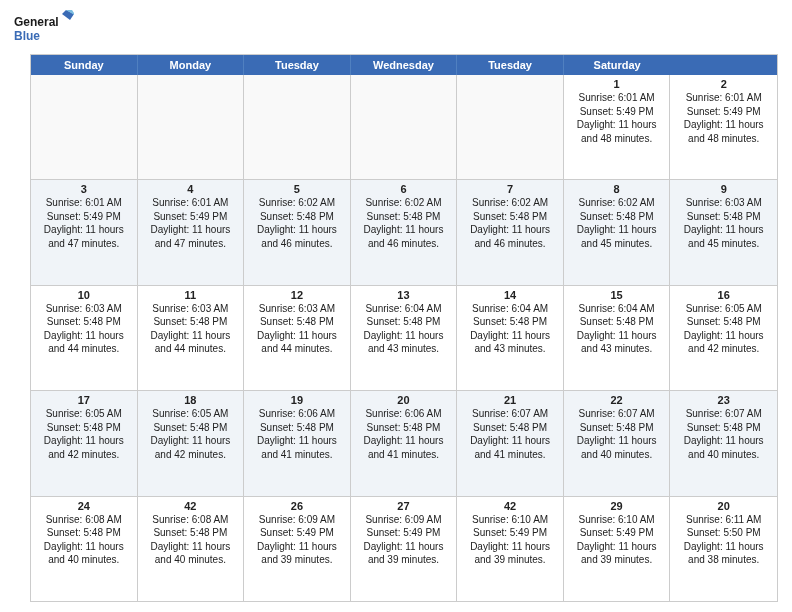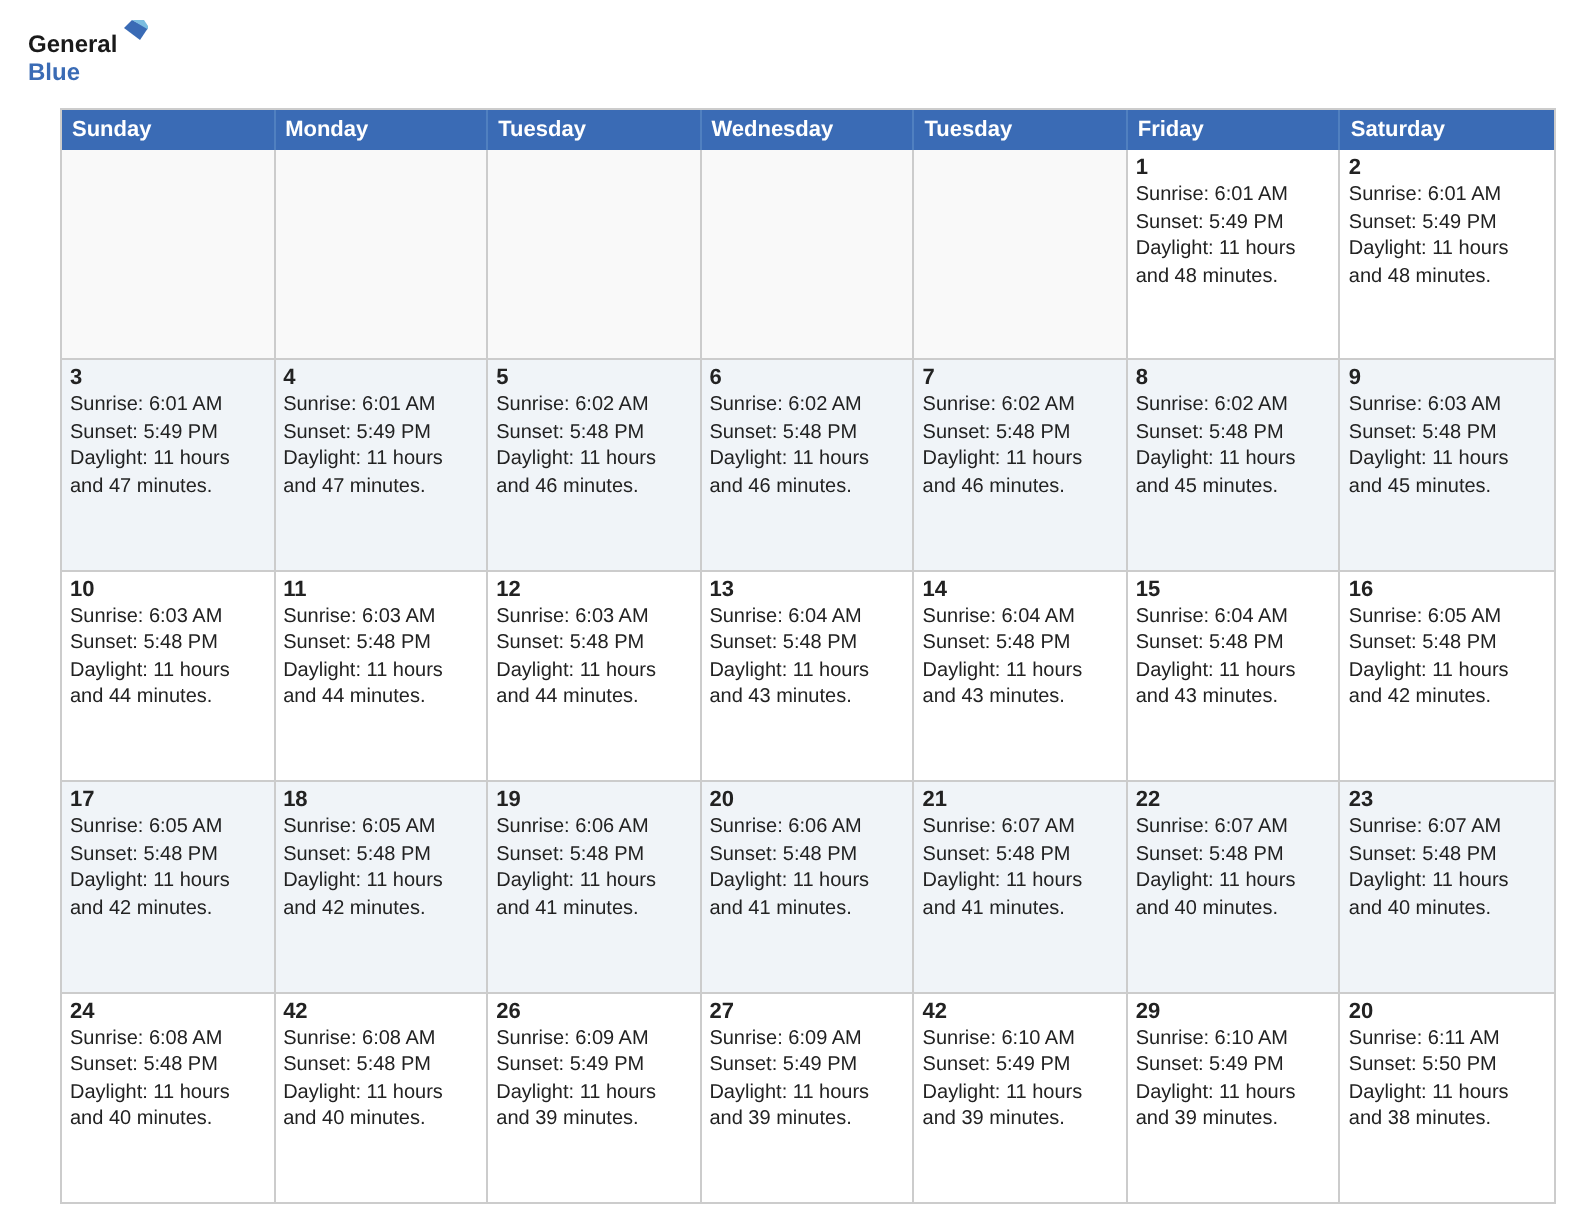--- a/index.html
+++ b/index.html
@@ -9,20 +9,21 @@
       width: 792px;
       height: 612px;
       overflow: hidden;
     }
     .page {
       width: 792px;
       height: 612px;
       padding: 10px 14px;
       display: flex;
       flex-direction: column;
+      text-align: center;
     }
     .header {
       display: flex;
       justify-content: space-between;
       align-items: flex-start;
       margin-bottom: 6px;
     }
     .logo {
       display: flex;
       align-items: center;
@@ -114,21 +115,20 @@
     </div>
   </div>
 
   <div class="calendar">
     <div class="cal-header" id="cal-header">
         <div class="cal-header-cell">Sunday</div>
         <div class="cal-header-cell">Monday</div>
         <div class="cal-header-cell">Tuesday</div>
         <div class="cal-header-cell">Wednesday</div>
         <div class="cal-header-cell">Tuesday</div>
-        <div class="cal-header-cell">Friday</div>
         <div class="cal-header-cell">Saturday</div>
       </div>
     <div class="cal-body" id="cal-body">
         <div class="cal-row">
           <div class="cal-cell empty"></div>
           <div class="cal-cell empty"></div>
           <div class="cal-cell empty"></div>
           <div class="cal-cell empty"></div>
           <div class="cal-cell empty"></div>
           <div class="cal-cell">

